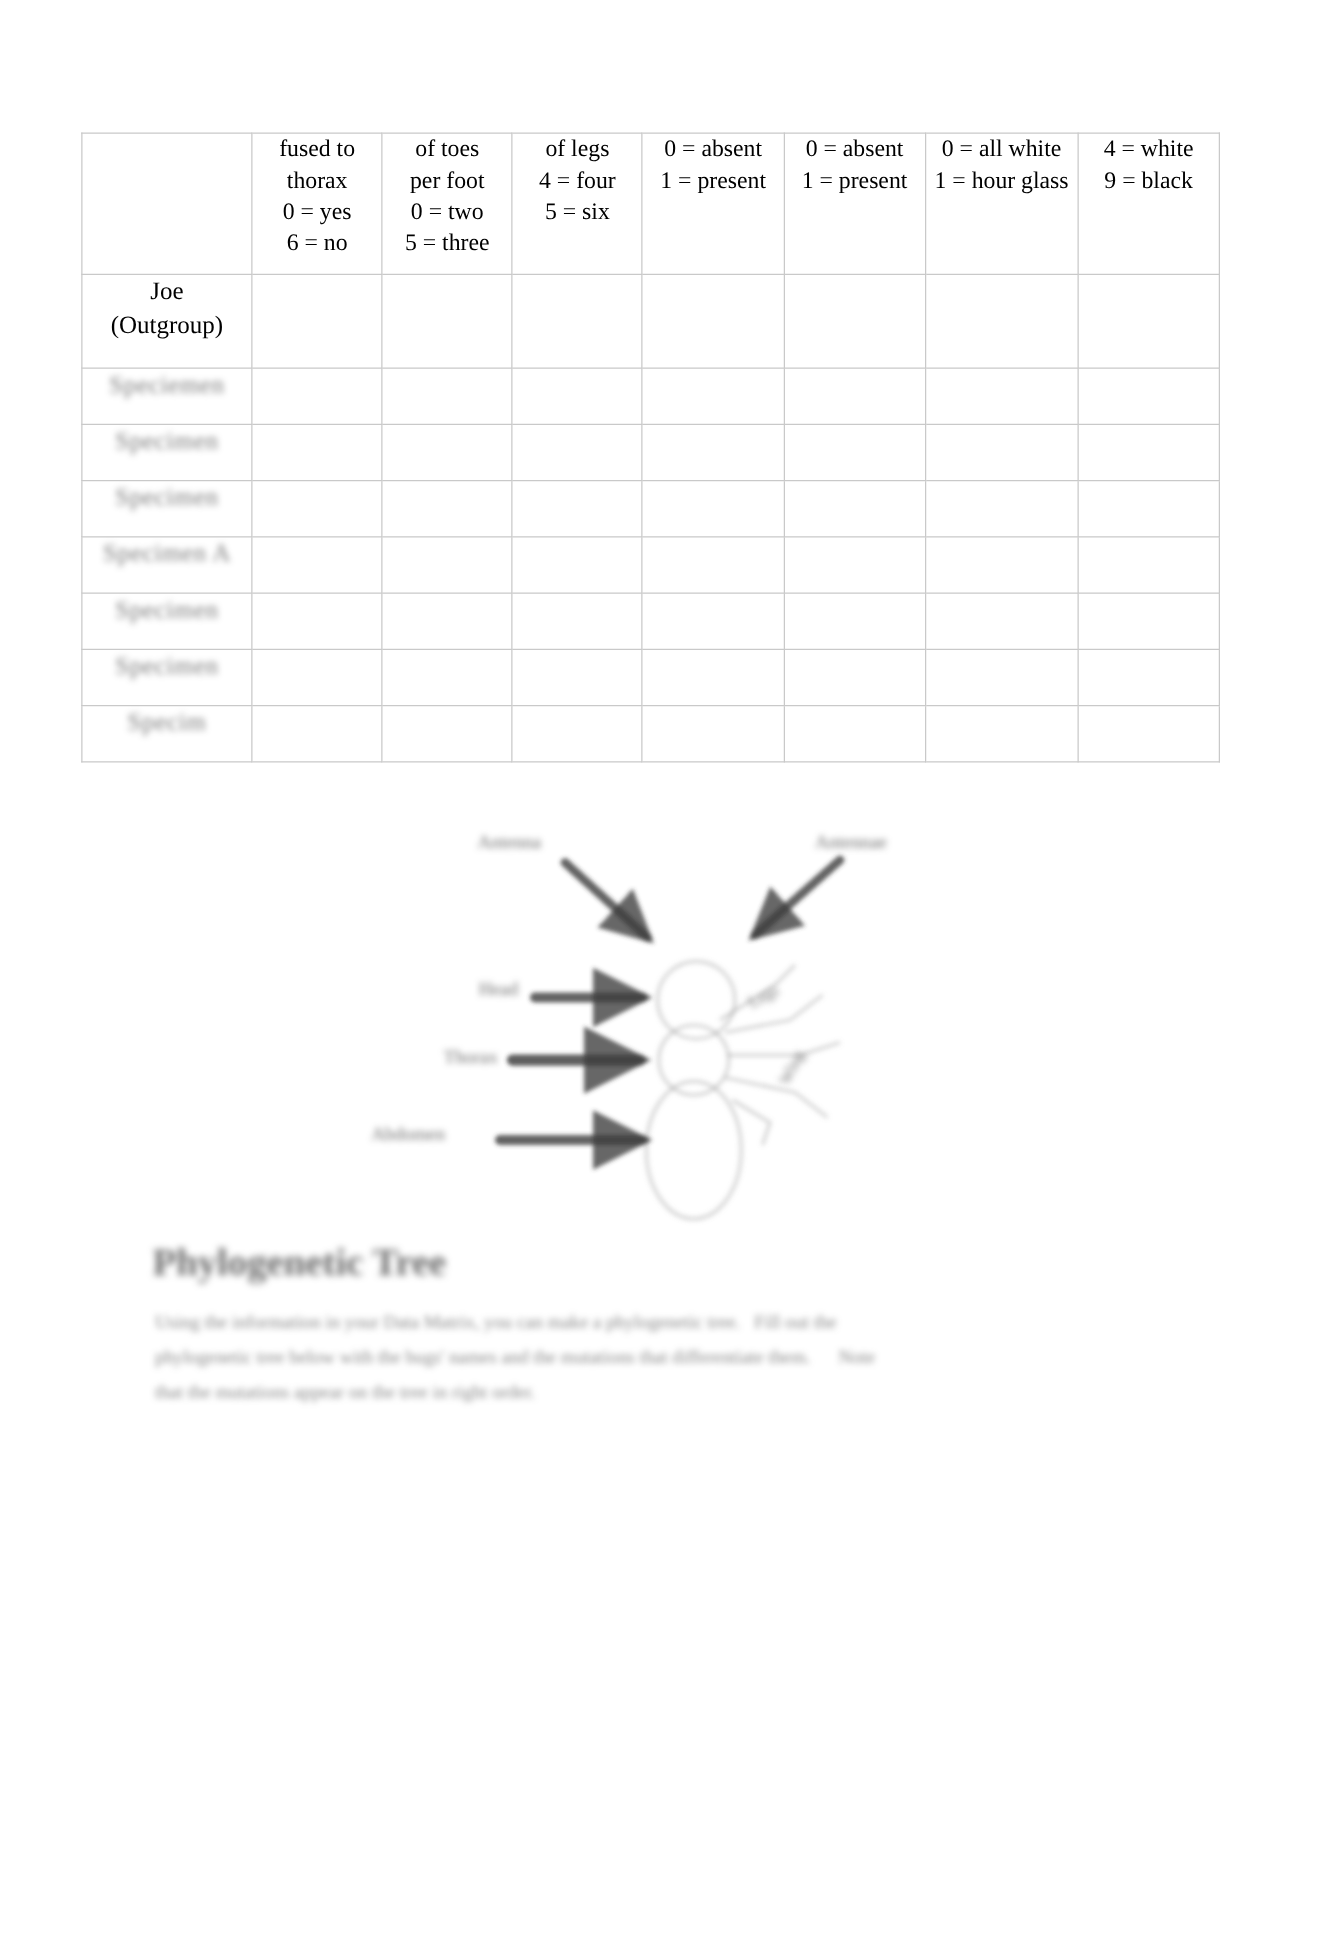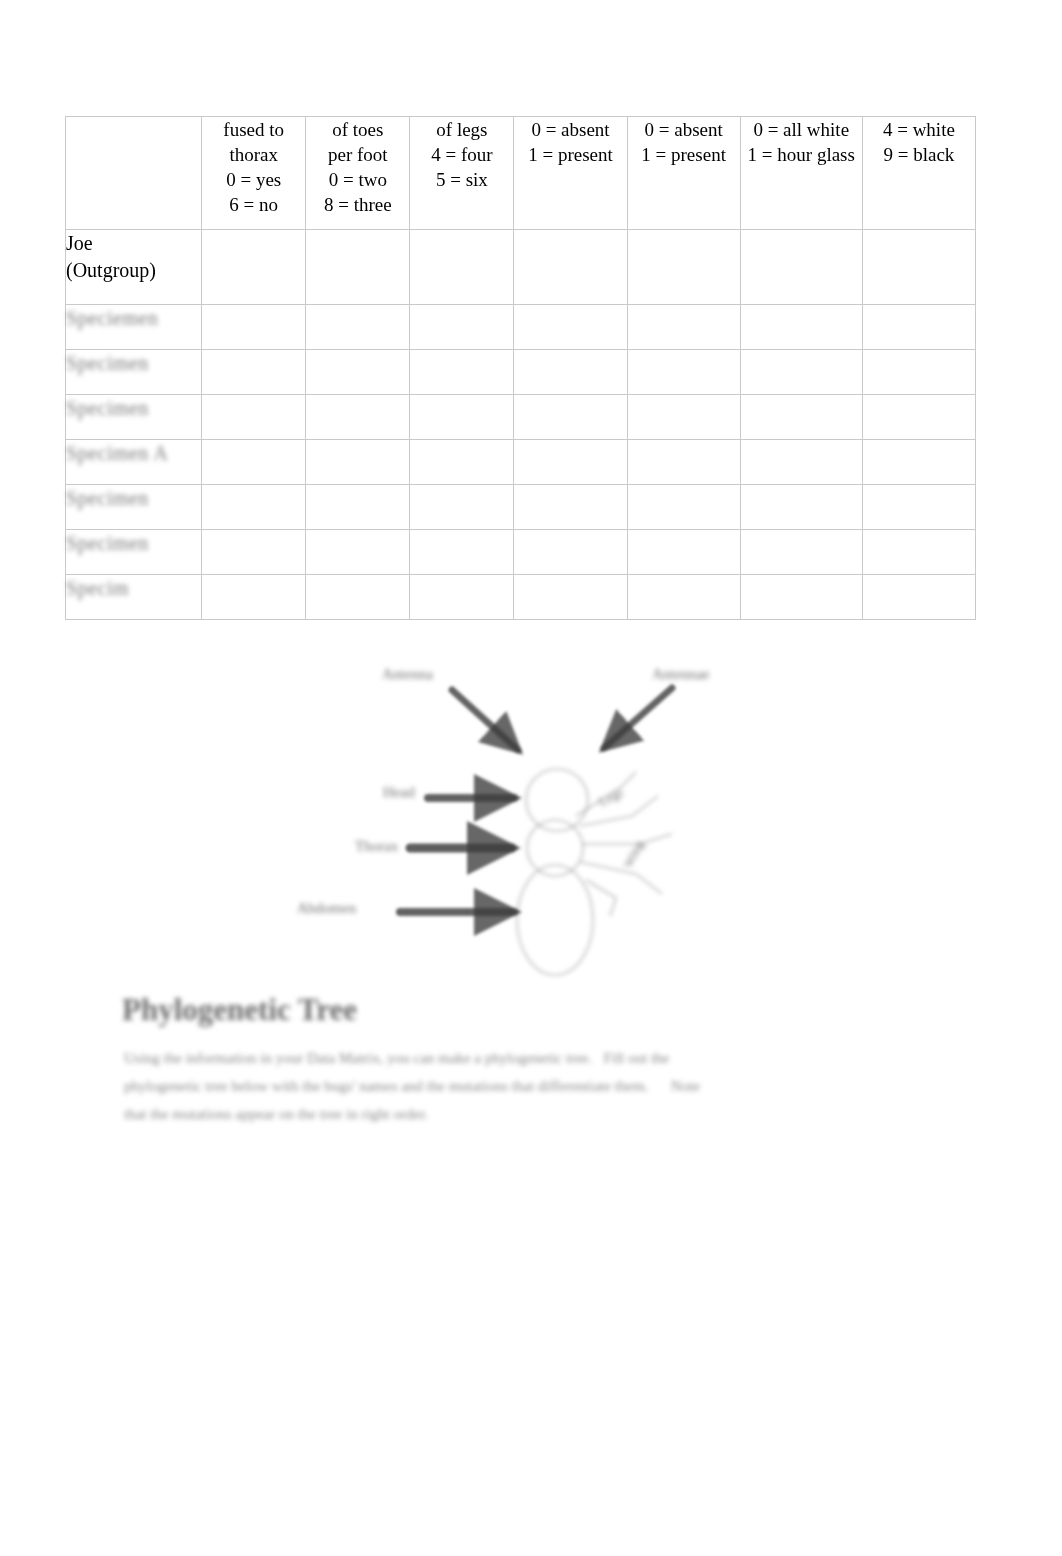--- a/index.html
+++ b/index.html
@@ -13,21 +13,21 @@
     position: relative;
     font-family: "Liberation Serif", "DejaVu Serif", serif;
     color: #000000;
     overflow: hidden;
   }
 
   
   .matrix-wrap {
     position: absolute;
     left: 65px;
-    top: 116px;
+    top: 106px;
     width: 911px;
   }
   table.matrix {
     border-collapse: collapse;
     width: 911px;
     table-layout: fixed;
   }
   table.matrix td, table.matrix th {
     border: 1px solid #c9c9c9;
     padding: 0;
@@ -55,21 +55,21 @@
     vertical-align: bottom;
     padding-bottom: 4px;
     white-space: nowrap;
   }
   th.chead .ln { display: block; }
   th.chead .ln.blank { visibility: hidden; }
 
   td.rowlabel {
     font-size: 20px;
     line-height: 27px;
-    text-align: left;
+    text-align: center;
     padding: 6px 0 6px 14px;
     border-left: none;
   }
   td.rowlabel .lbl-line { display: block; }
   td.cell { height: 44px; }
 
   
   tr.r-joe td { height: 74px; }
   tr.r-blur td { height: 44px; }
 
@@ -163,21 +163,21 @@
           <span class="ln">thorax</span>
           <span class="ln">0 = yes</span>
           <span class="ln">6 = no</span>
         </th>
 
         <th class="chead">
           <span class="ln blank"></span>
           <span class="ln">of toes</span>
           <span class="ln">per foot</span>
           <span class="ln">0 = two</span>
-          <span class="ln">8 = three</span>
+          <span class="ln">5 = three</span>
         </th>
 
         <th class="chead">
           <span class="ln blank"></span>
           <span class="ln blank"></span>
           <span class="ln">of legs</span>
           <span class="ln">4 = four</span>
           <span class="ln">5 = six</span>
         </th>
 

